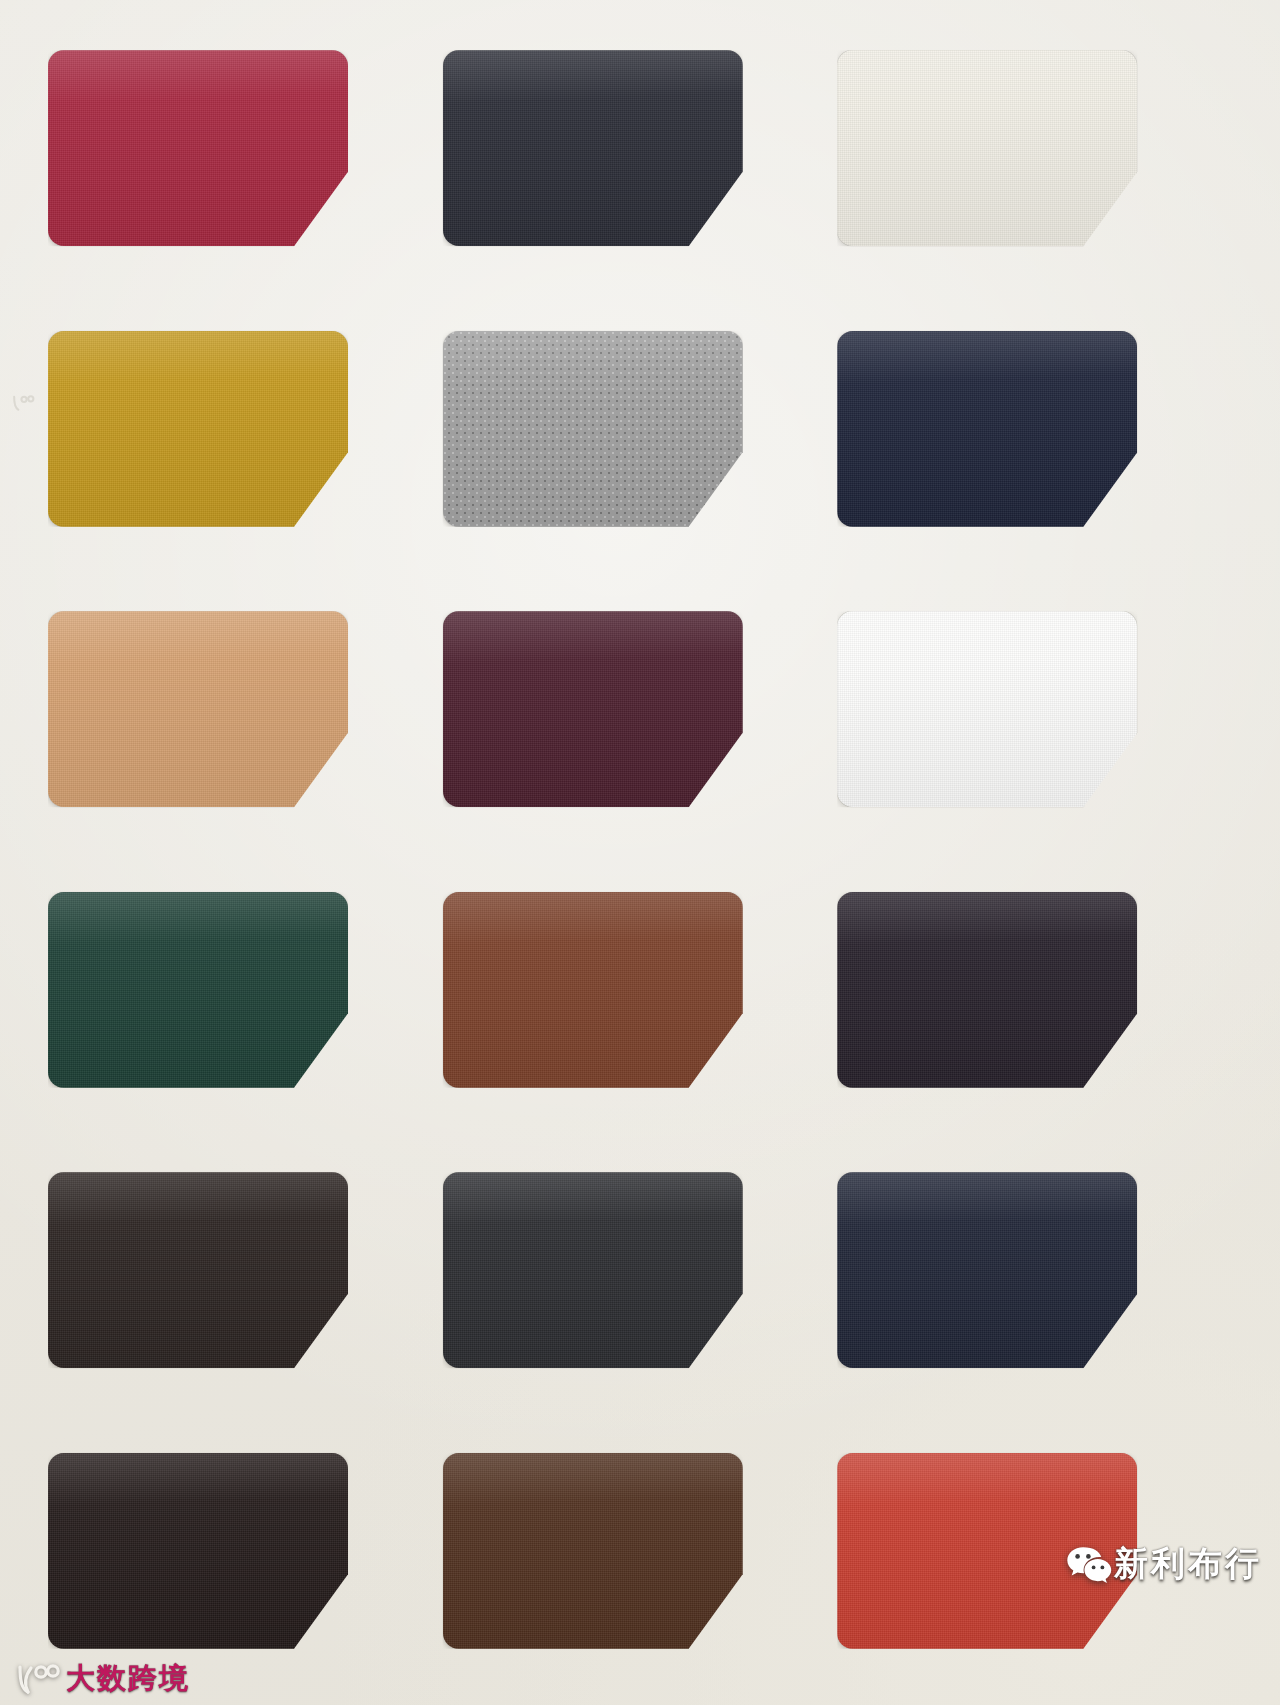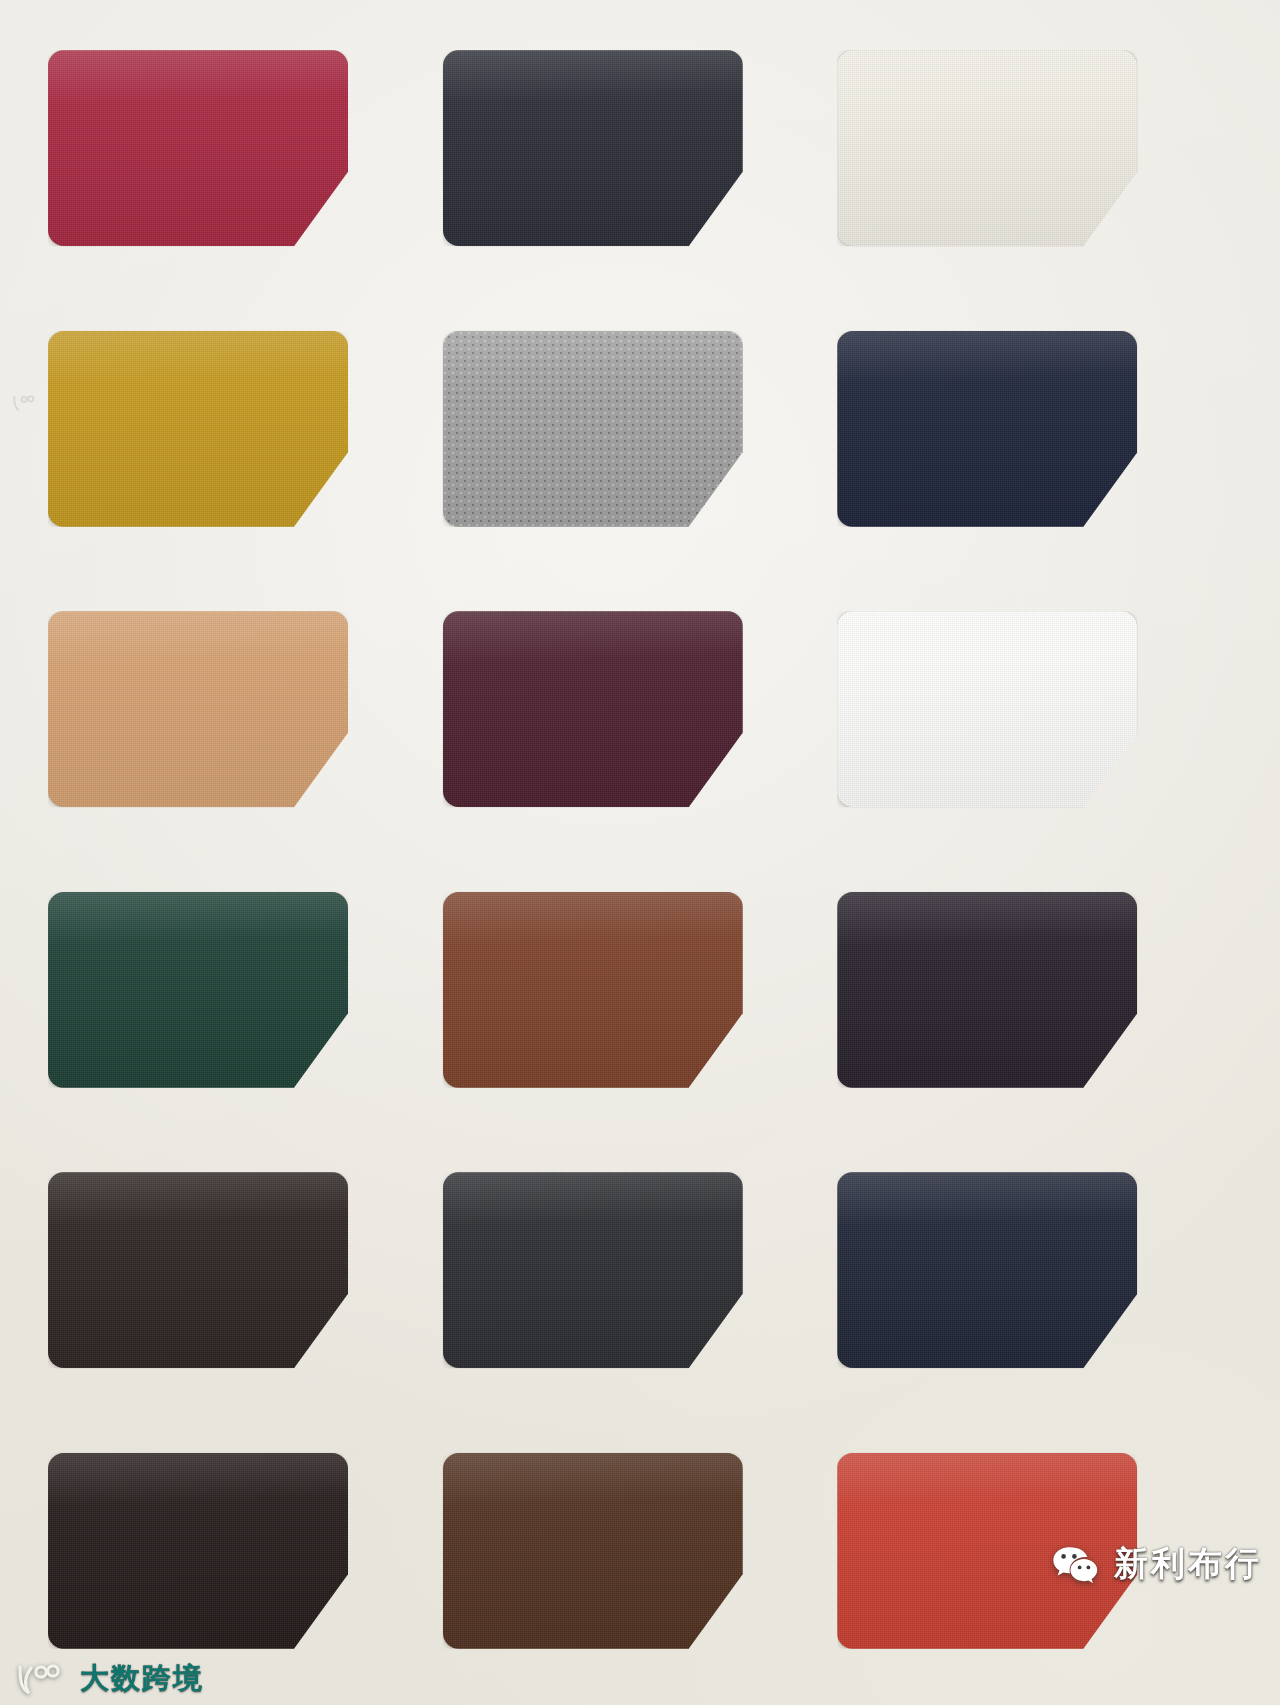--- a/index.html
+++ b/index.html
@@ -78,31 +78,31 @@
   }
   .swatch-chip.pale{
     box-shadow:0 2px 6px rgba(120,117,108,.34), 0 0 0 .5px rgba(150,148,140,.35);
   }
 
   
   .watermark{
     position:absolute;
     display:flex;
     align-items:center;
-    gap:16px;
+    gap:2px;
     user-select:none;
     pointer-events:none;
   }
   #watermark-bottom-left{
     left:14px;bottom:6px;
   }
   #watermark-bottom-left .wm-text{
     font-size:29px;
     font-weight:700;
-    color:#0f766e;
+    color:#be185d;
     text-shadow:0 1px 2px rgba(40,38,34,.55), 0 0 1px rgba(40,38,34,.7);
     letter-spacing:2px;
     text-align:right;
   }
   .dsjb-logo{
     width:50px;height:34px;position:relative;
     filter:drop-shadow(0 1px 2px rgba(40,38,34,.5));
   }
   .dsjb-logo svg{display:block}
 

